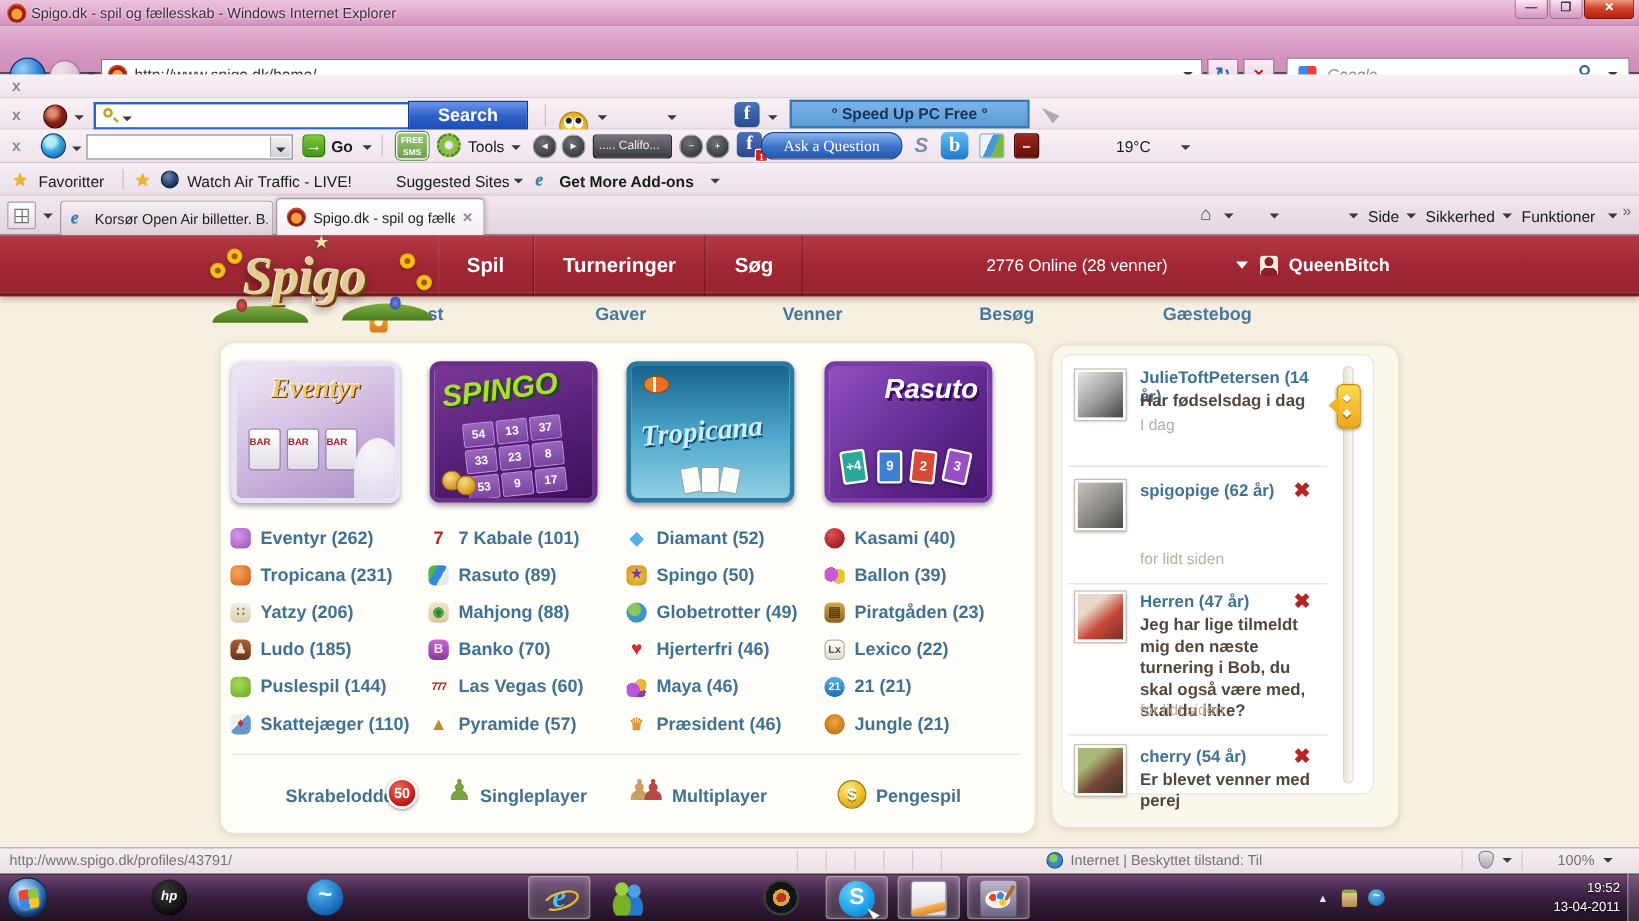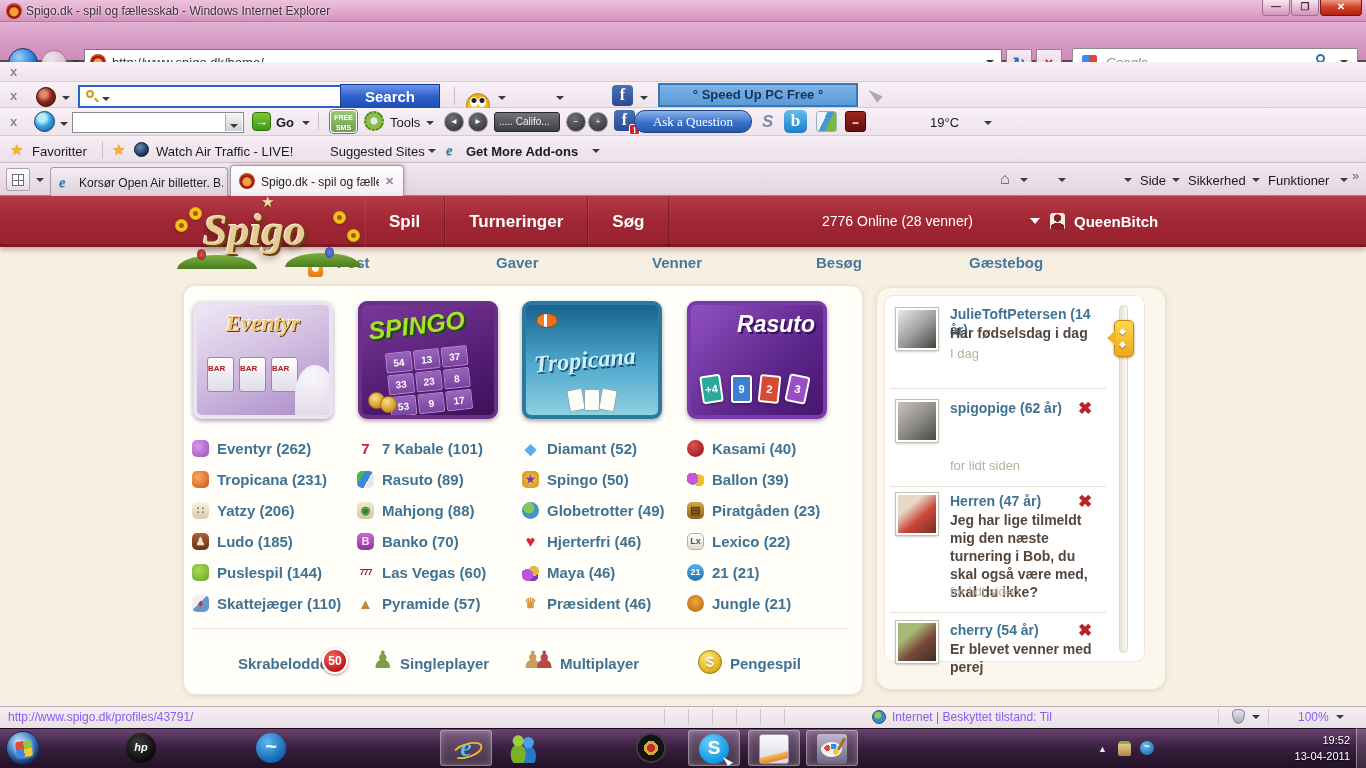--- a/index.html
+++ b/index.html
@@ -254,21 +254,21 @@
   #scrollhandle { left:1107px; top:320px; width:27px; height:37px; }
   #scrollhandle .tag{ position:absolute; left:7px; top:0; width:20px; height:37px; border-radius:5px;
     background:linear-gradient(#fbd94e,#eda81c); border:1px solid #c48a0a; box-shadow:0 1px 3px rgba(120,70,0,.5); }
   #scrollhandle .pt{ position:absolute; left:0; top:10px; width:0; height:0;
     border-top:8px solid transparent; border-bottom:8px solid transparent; border-right:9px solid #f0b424; }
   #scrollhandle i{ position:absolute; left:12px; font-style:normal; color:#fff; font-size:9px; text-shadow:0 1px 1px #a06c00; }
 
   
   #statusbar { left:0; top:706px; width:1366px; height:22px; background:linear-gradient(#f6eff2,#e9e0e5);
     border-top:1px solid #b6aab2; }
-  .statustext { font-size:12px; color:#8b5cf6; }
+  .statustext { font-size:12px; color:#737373; }
   .ssep { top:709px; height:16px; width:1px; background:#cfc5cc; }
   .ic-globe-net{ width:14px;height:14px;border-radius:50%;
     background:radial-gradient(circle at 40% 35%, #8cc860 0 3px, #3a88c8 4px 7px, #2868a8); border:1px solid #205080;}
   .ic-shield{ width:13px; height:15px; background:linear-gradient(#e8e8ec,#a8a8b4); border:1px solid #8888a0;
     border-radius:6px 6px 50% 50% / 4px 4px 70% 70%; }
 
   
   #taskbar { left:0; top:728px; width:1366px; height:40px;
     background:linear-gradient(#6a4270,#3c2142 45%,#251228 90%); border-top:1px solid #140a16; }
   #startorb { left:6px; top:731px; width:34px; height:34px; border-radius:50%;

